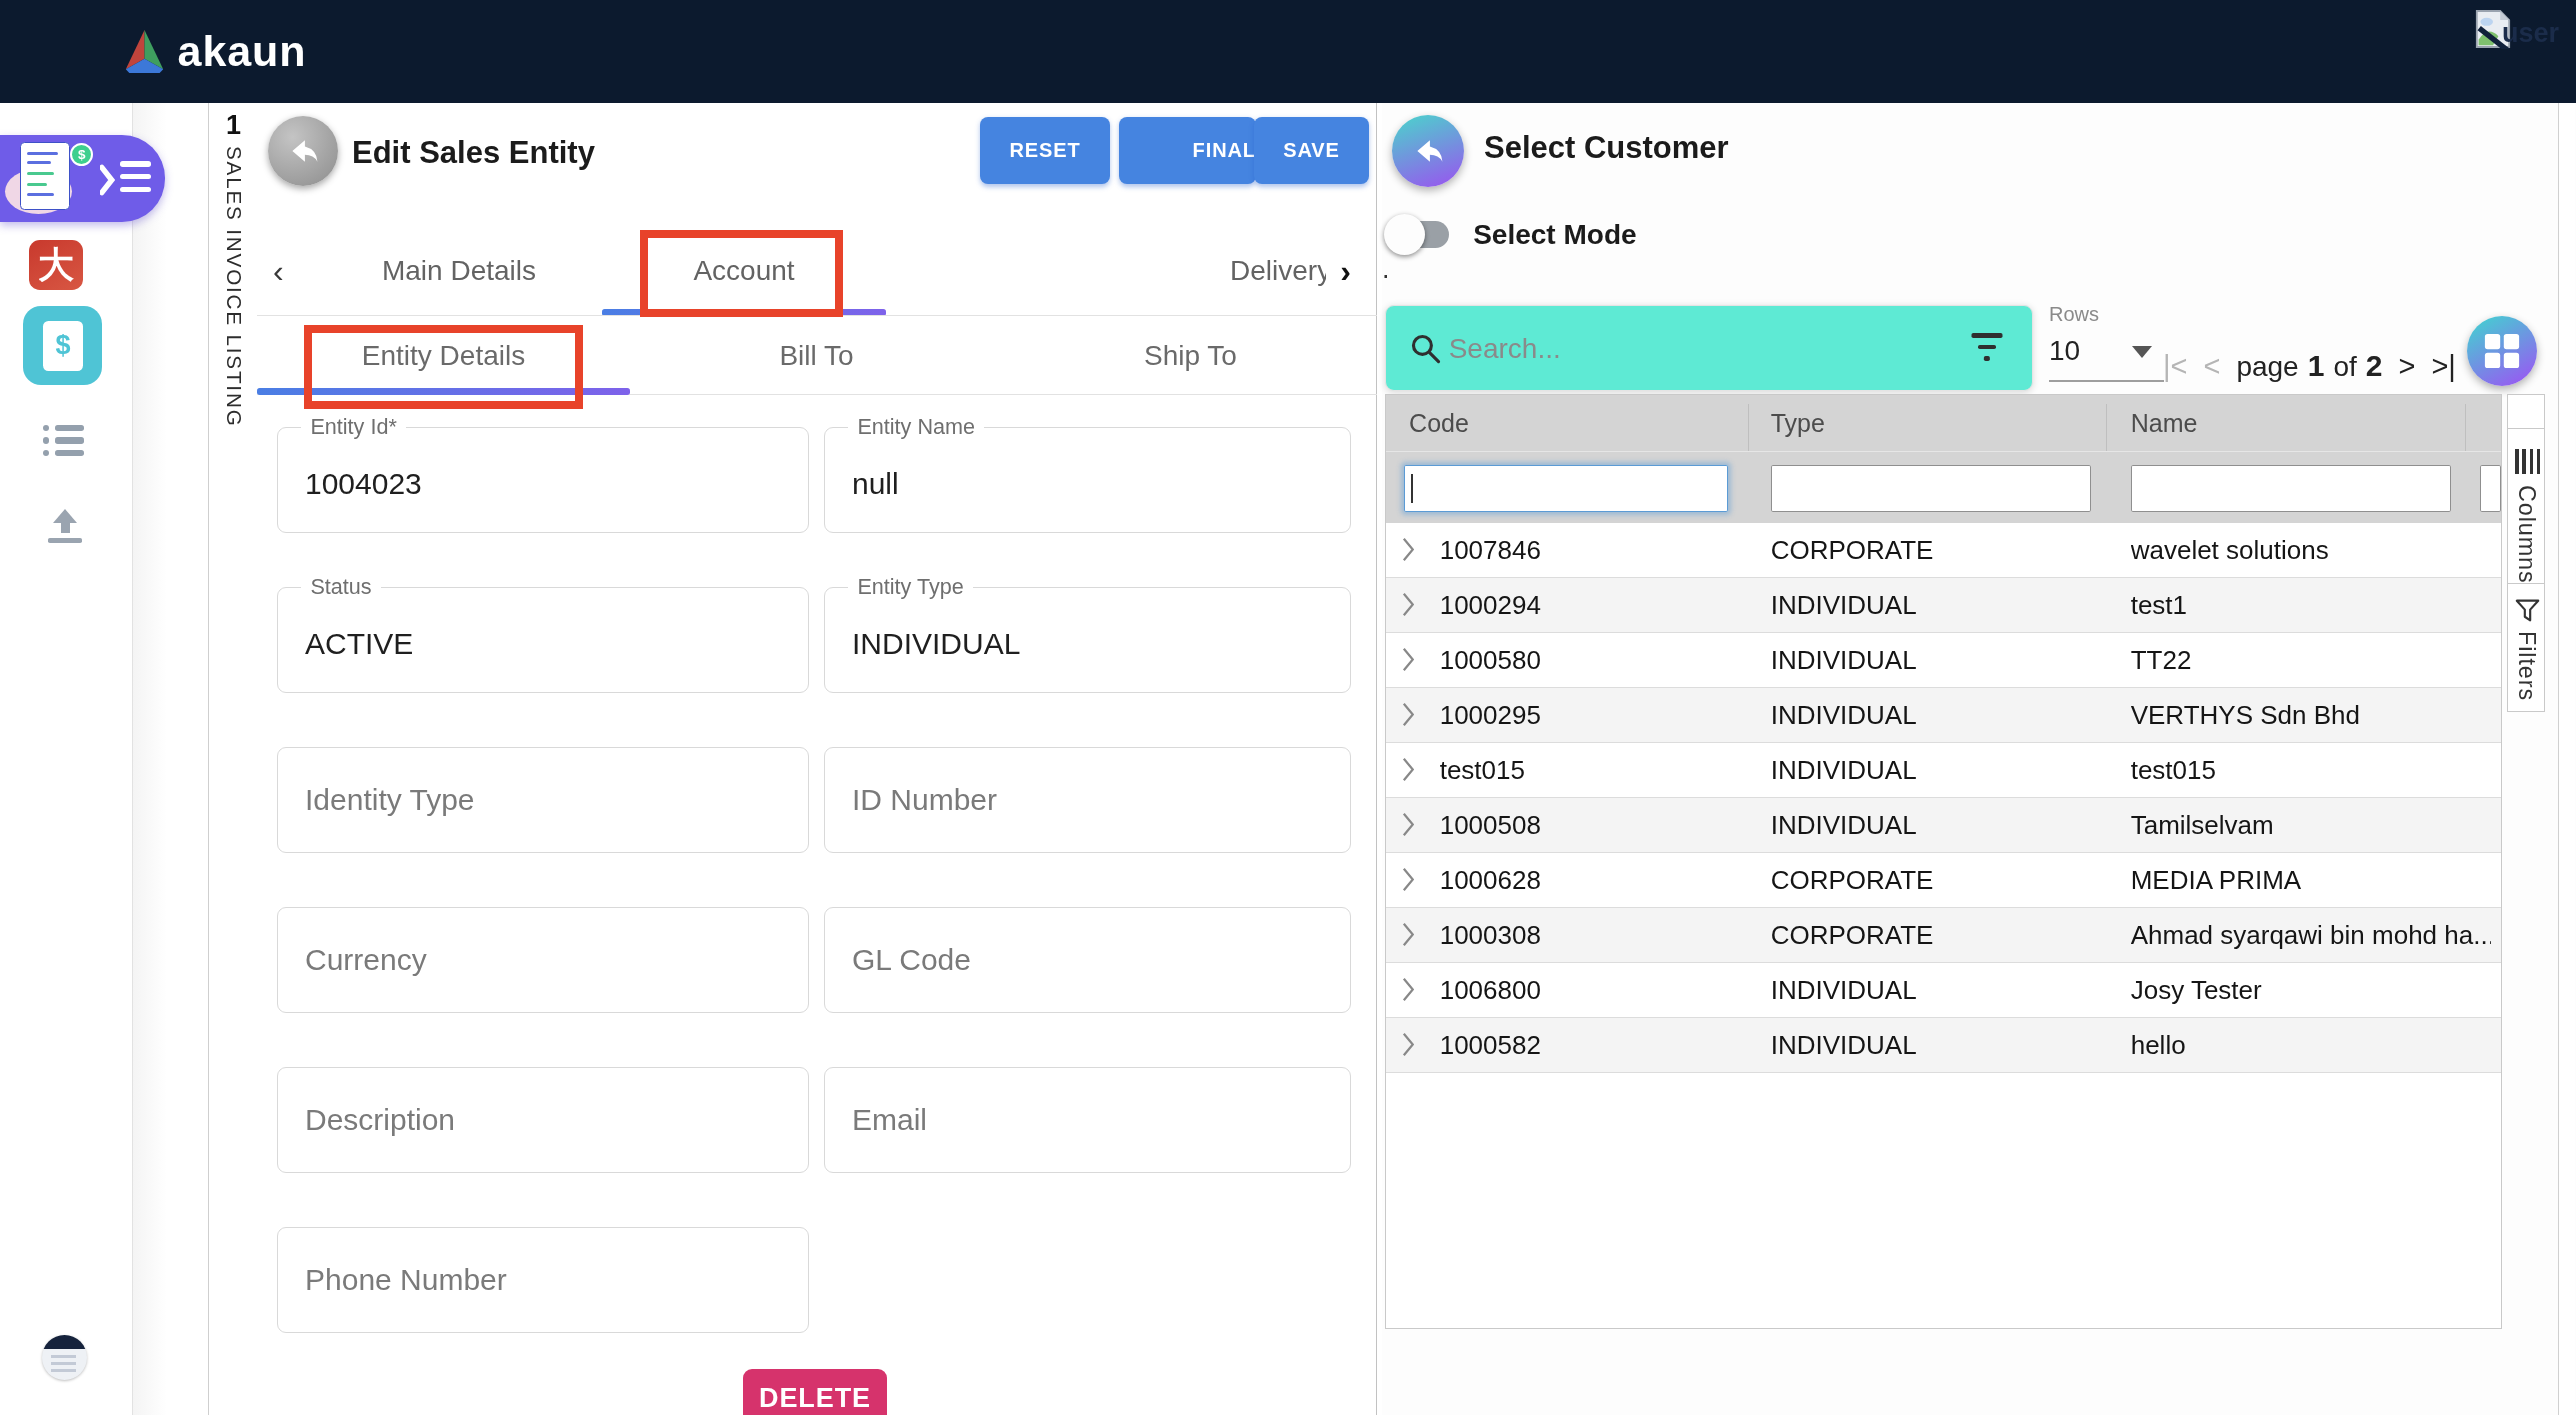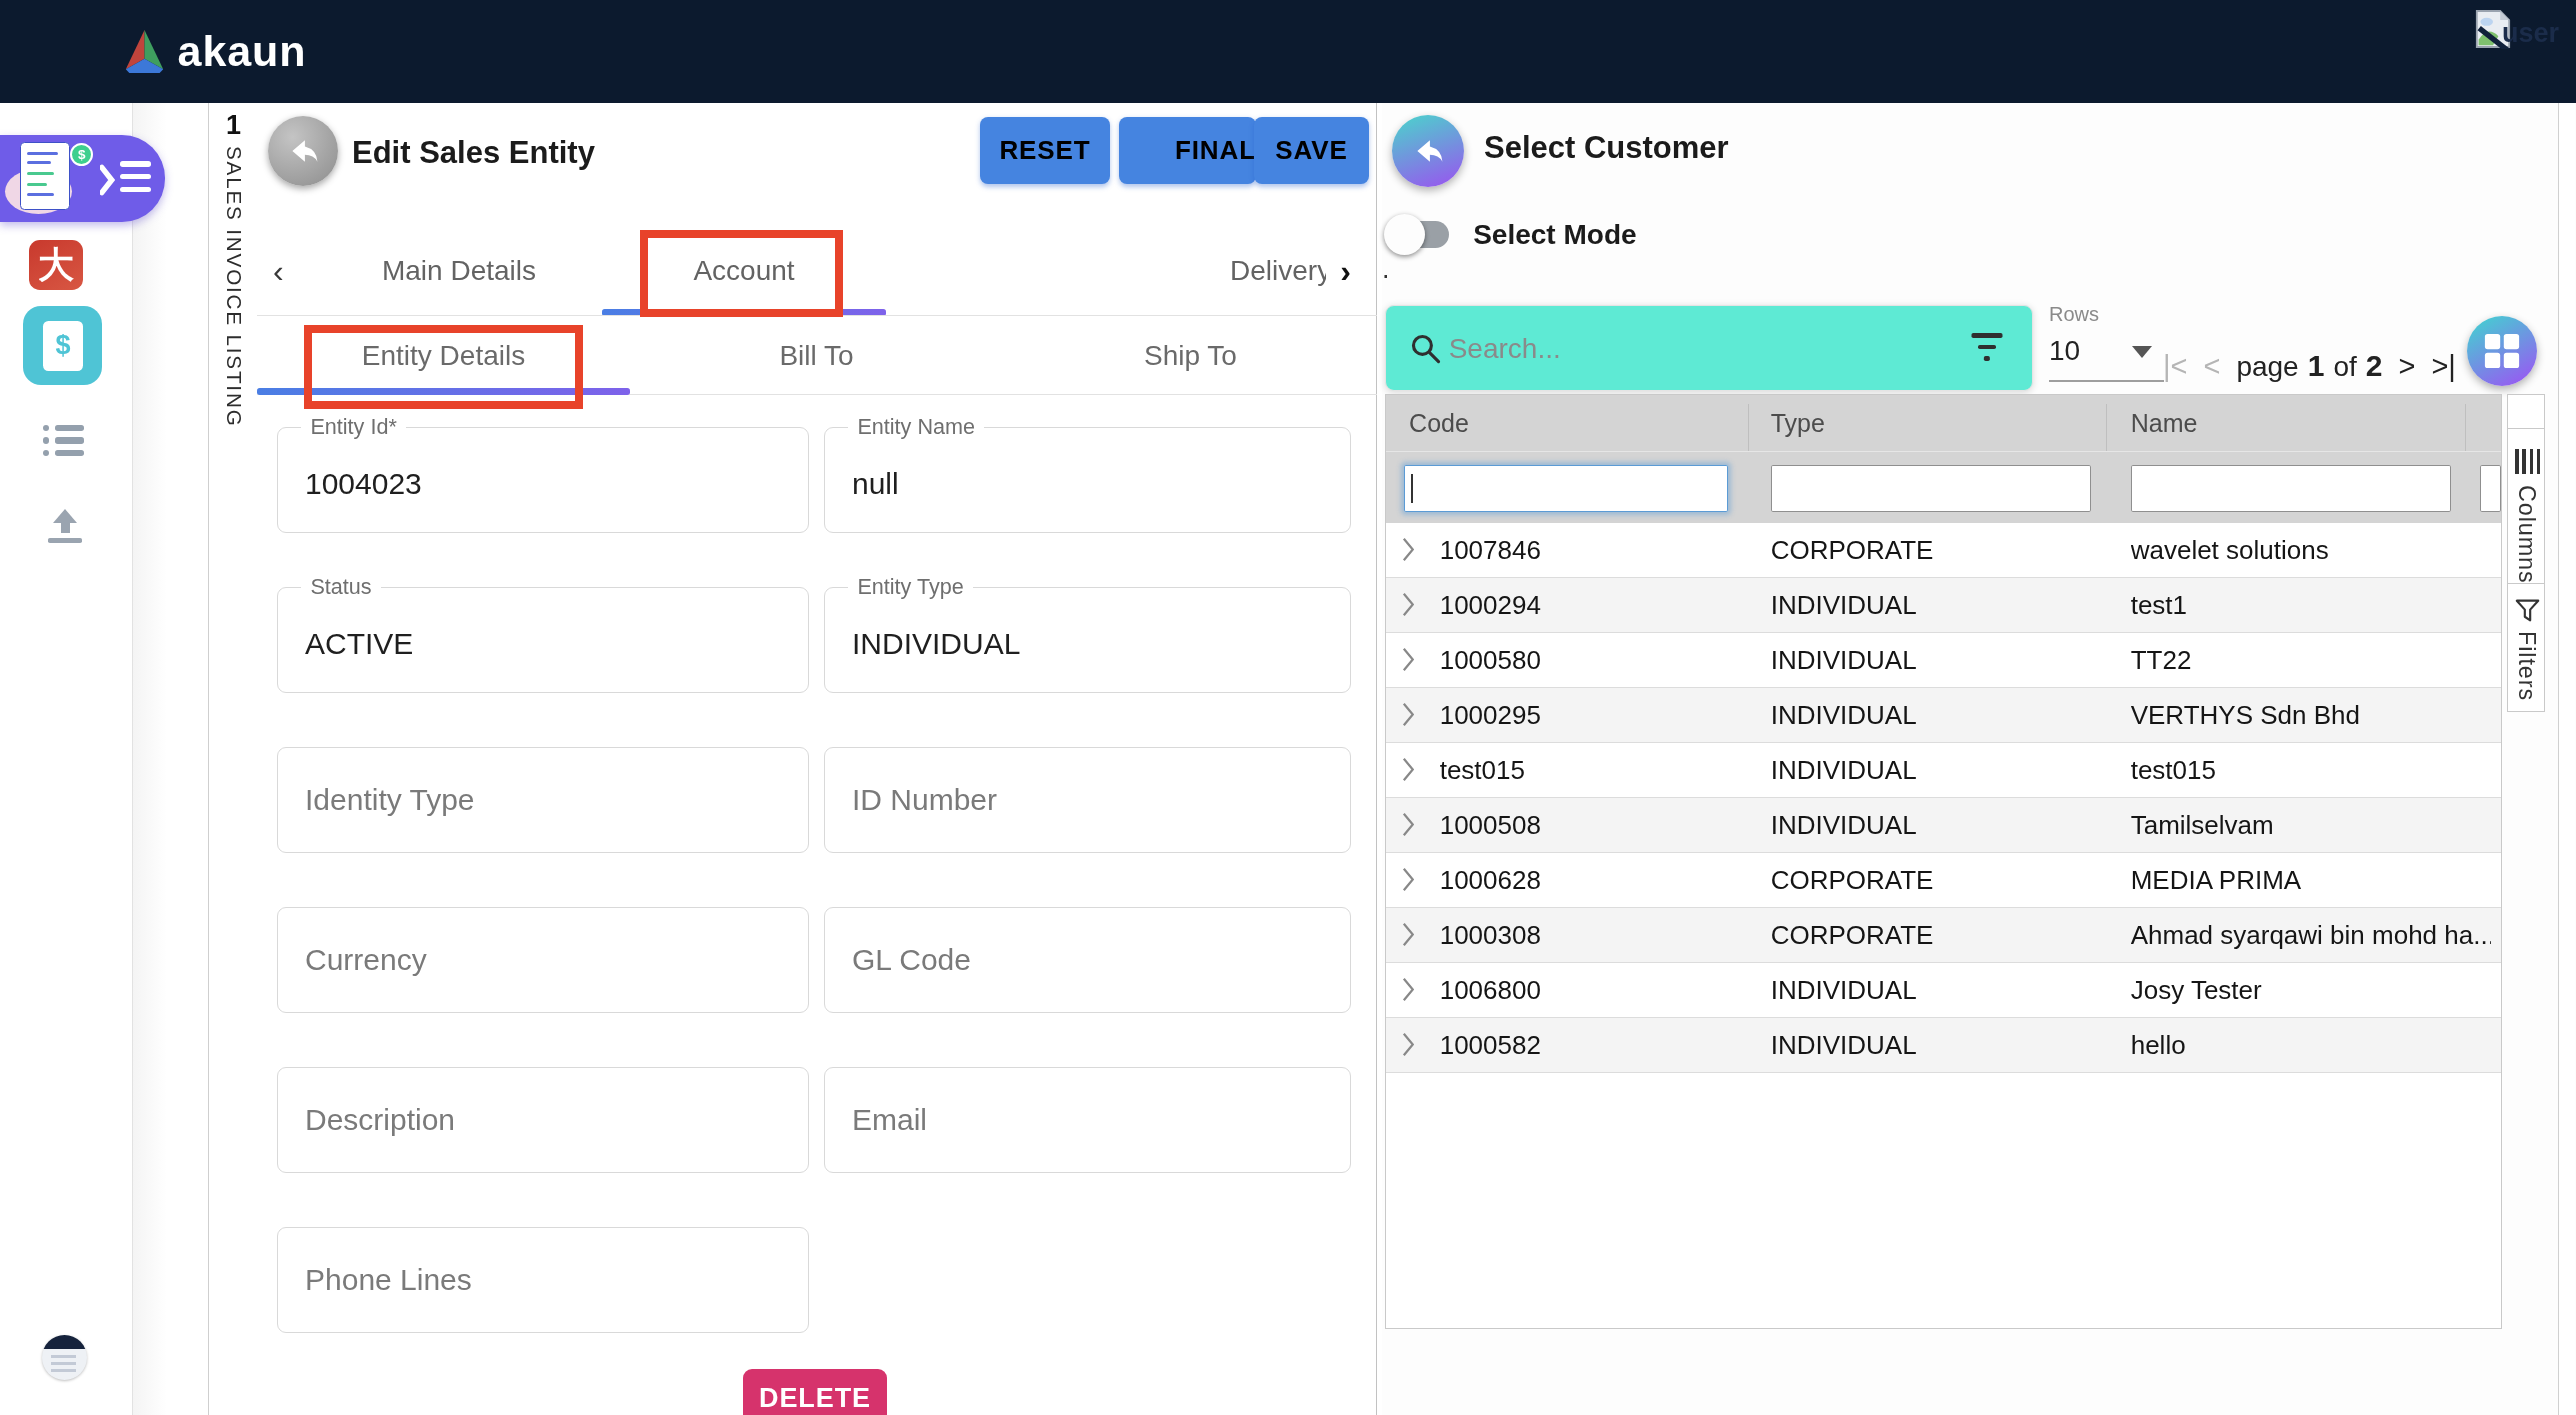--- a/index.html
+++ b/index.html
@@ -42,21 +42,21 @@
   
   #gutter { position:absolute; left:133px; top:103px; width:76px; height:1312px; background:linear-gradient(90deg,#f4f4f4,#ffffff 45%); border-right:0.9px solid #cfcfcf; }
   #rail { position:absolute; left:209px; top:103px; width:49px; height:1312px; background:#fff; }
   #rail-count { position:absolute; left:0; top:7.2px; width:49px; text-align:center; font-size:27px; font-weight:bold; color:#111; }
   #rail-label { position:absolute; left:50%; transform:translateX(-50%); top:43px; writing-mode:vertical-lr; font-size:20.7px; letter-spacing:1.8px; color:#2d2d2d; white-space:nowrap; }
 
   
   #invoice-panel { position:absolute; left:257px; top:103px; width:1120px; height:1312px; background:#fff; border-right:0.9px solid #c2c2c2; }
   #inv-back { position:absolute; left:10.8px; top:12.6px; width:70px; height:70px; border-radius:50%; background:radial-gradient(circle at 35% 30%,#c4c4c4,#8c8c8c); box-shadow:0 2.7px 7.2px rgba(0,0,0,.35); display:flex; align-items:center; justify-content:center; }
   #inv-title { position:absolute; left:95px; top:32px; font-size:31px; font-weight:bold; color:#1b1b1b; }
-  .blue-btn { position:absolute; top:13.5px; height:67px; background:#4584e0; border:none; border-radius:8px; color:#000000; font-size:26px; font-weight:bold; letter-spacing:0.9px; font-family:inherit; box-shadow:0 2.7px 5.4px rgba(30,90,200,.35); }
+  .blue-btn { position:absolute; top:13.5px; height:67px; background:#4584e0; border:none; border-radius:8px; color:#ffffff; font-size:20px; font-weight:bold; letter-spacing:0.9px; font-family:inherit; box-shadow:0 2.7px 5.4px rgba(30,90,200,.35); }
   #btn-reset { left:723px; width:130px; }
   #btn-final { left:862px; width:137px;text-align:right; }
   #btn-save  { left:997px; width:115px; }
 
   #tabbar { position:absolute; left:0; top:123px; width:1120px; height:90px; border-bottom:0.9px solid #e2e2e2; overflow:hidden; }
   .tab { position:absolute; top:0; height:90px; display:flex; align-items:center; justify-content:center; font-size:28px; color:#636363; white-space:nowrap; }
   #tab-0 { left:58px;  width:288px; }
   #tab-1 { left:345px; width:284px; }
   #tab-2 { left:633px; width:288px; }
   #tab-3 { left:921px; width:148px; justify-content:flex-start; padding-left:52px; overflow:hidden; }
@@ -291,21 +291,21 @@
   <div class="field c2" style="left:567px; top:804px;">
     <span class="f-placeholder">GL Code</span>
   </div>
   <div class="field" style="left:20px; top:964px;">
     <span class="f-placeholder">Description</span>
   </div>
   <div class="field c2" style="left:567px; top:964px;">
     <span class="f-placeholder">Email</span>
   </div>
   <div class="field" style="left:20px; top:1124px;">
-    <span class="f-placeholder">Phone Lines</span>
+    <span class="f-placeholder">Phone Number</span>
   </div>
 
   <button id="delete-btn">DELETE</button>
 </div>
 
 <div id="customer-panel">
   <div id="cust-back">
     <svg width="38" height="38" viewBox="0 0 100 100">
       <path d="M55 22 L22 50 L55 78 L55 60 Q78 60 88 78 Q86 46 55 38 Z" fill="#fff"></path>
     </svg>

